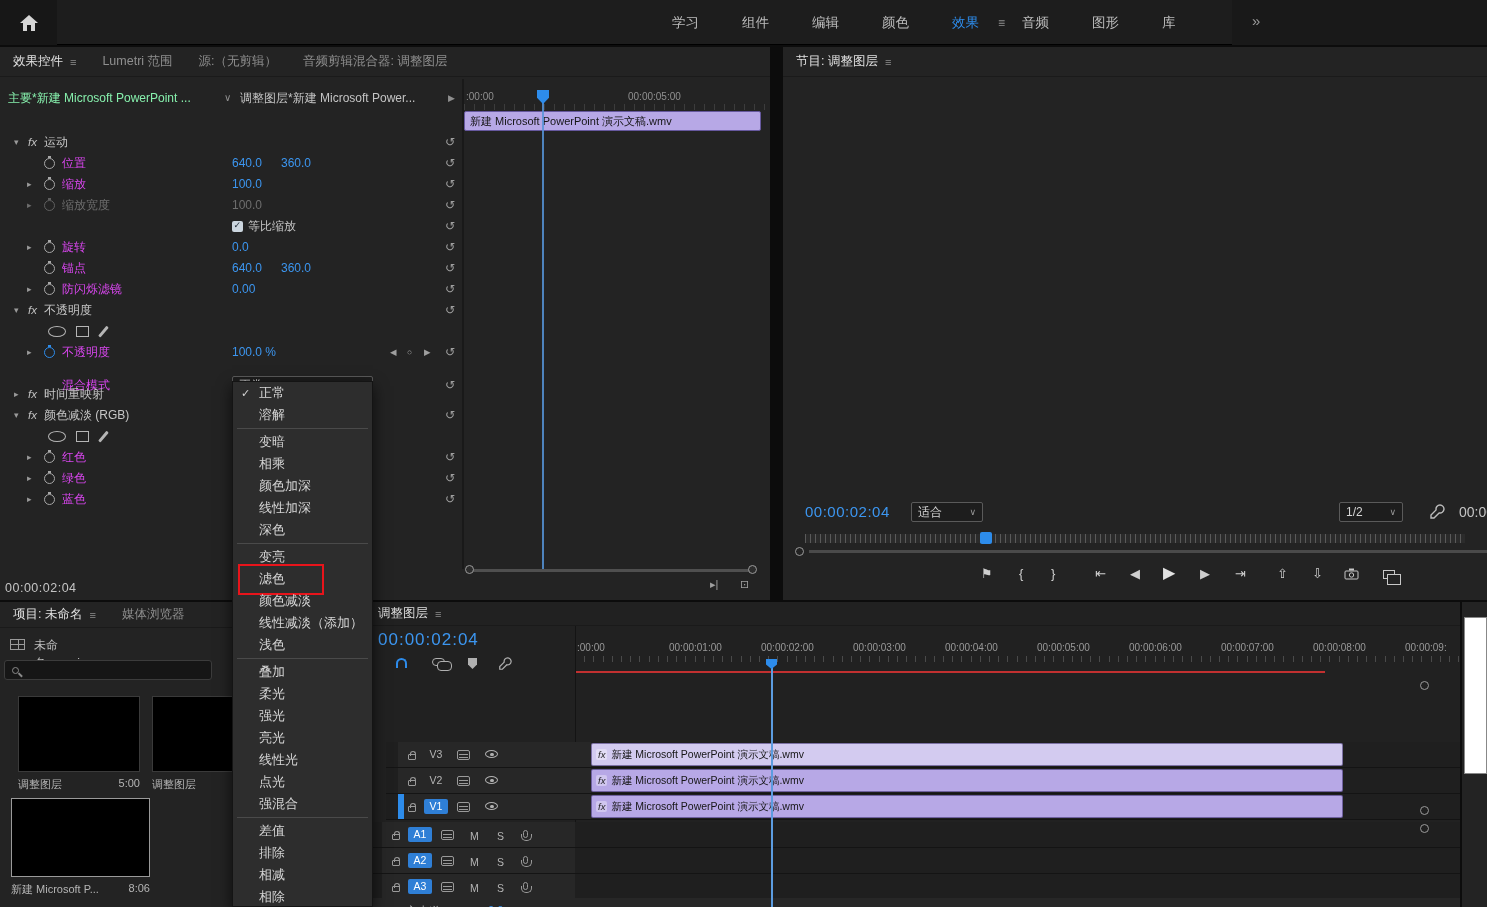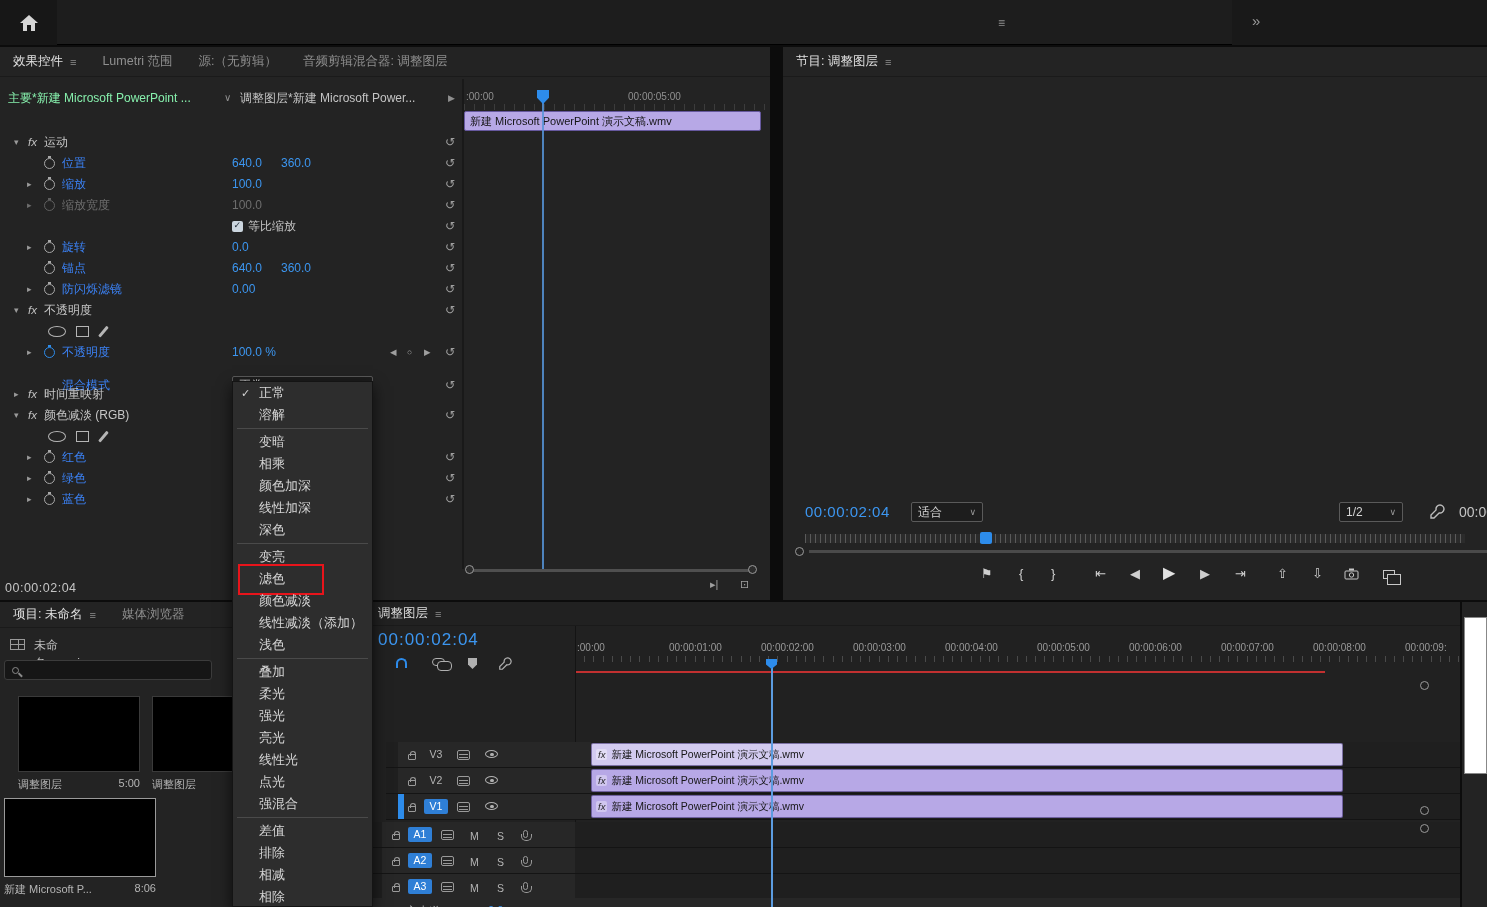--- a/index.html
+++ b/index.html
@@ -40,21 +40,21 @@
 .ec-clipbar{position:absolute;left:464px;top:64px;width:297px;height:20px;background:#b7a8e6;border:1px solid #66589e;border-radius:2px;color:#141414;font-size:11px;line-height:18px;padding-left:5px;overflow:hidden;white-space:nowrap}
 .ec-ph-handle{position:absolute;left:537px;top:43px;width:12px;height:14px;background:var(--accent);clip-path:polygon(0 0,100% 0,100% 55%,50% 100%,0 55%);z-index:6}
 .ec-ph-line{position:absolute;left:542px;top:56px;width:2px;height:466px;background:rgba(86,148,216,.85);z-index:5}
 .ec-row{position:absolute;left:0;width:462px;height:21px}
 .ec-row > span, .ec-row > div{position:absolute;top:0;line-height:21px}
 .sec-label{left:8px;color:#d8d8d8}
 .tw{left:14px;color:#9a9a9a;font-size:9px}
 .tw.indent{left:27px}
 .fxb{left:28px;font-style:italic;color:#c0c0c0;font-size:11.5px}
 .lblf{left:44px;color:#c6c6c6}
-.lblp{left:62px;color:#3b82f6}
+.lblp{left:62px;color:#d946ef}
 .v1{left:232px;color:var(--val)}
 .v2{left:281px;color:var(--val)}
 .rst{left:445px;color:#9f9f9f;font-size:12px}
 .keynav{font-size:8.5px;color:#9f9f9f}
 .dim{color:#6e6e6e !important}
 .i-stopwatch{left:44px;top:5px !important;width:11px;height:11px;border:1px solid #a8a8a8;border-radius:50%}
 .i-stopwatch::before{content:"";position:absolute;top:-3px;left:3px;width:3px;height:2px;background:#a8a8a8}
 .i-stopwatch.blue{border-color:var(--accent)}
 .i-stopwatch.blue::before{background:var(--accent)}
 .i-stopwatch.faded{opacity:.45}
@@ -174,20 +174,38 @@
 <body>
 
 <div class="screen">
 
   <header class="topbar">
     <div class="home-btn">
       <svg width="20" height="18" viewBox="0 0 20 18">
         <path d="M10 1 L19 9 H16 V17 H12 V11 H8 V17 H4 V9 H1 Z" fill="#d6d6d6"></path>
       </svg>
     </div>
+    <nav class="workspaces">
+
+        <span class="ws-item">学习</span>
+
+        <span class="ws-item">组件</span>
+
+        <span class="ws-item">编辑</span>
+
+        <span class="ws-item">颜色</span>
+
+        <span class="ws-item active">效果</span>
+
+        <span class="ws-item">音频</span>
+
+        <span class="ws-item">图形</span>
+
+        <span class="ws-item">库</span>
+      </nav>
     <span class="ws-menu">≡</span>
     <div class="topbar-right">
       <span class="overflow">»</span>
     </div>
   </header>
 
   <section class="panel ec">
     <div class="tabs">
 
         <div class="tab active">
@@ -425,21 +443,21 @@
         <span class="dur">5:00</span>
       </div>
     </div>
     <div class="pj-item" style="left:152px;top:94px;width:108px">
       <div class="pj-thumb" style="height:76px"></div>
       <div class="pj-cap">
         <span>调整图层</span>
         <span class="dur"></span>
       </div>
     </div>
-    <div class="pj-item" style="left:4px;top:196px;width:152px">
+    <div class="pj-item" style="left:11px;top:196px;width:139px">
       <div class="pj-thumb sel" style="height:79px"></div>
       <div class="pj-cap">
         <span>新建 Microsoft P...</span>
         <span class="dur">8:06</span>
       </div>
     </div>
   </section>
 
   <section class="panel tools-strip"></section>
 

